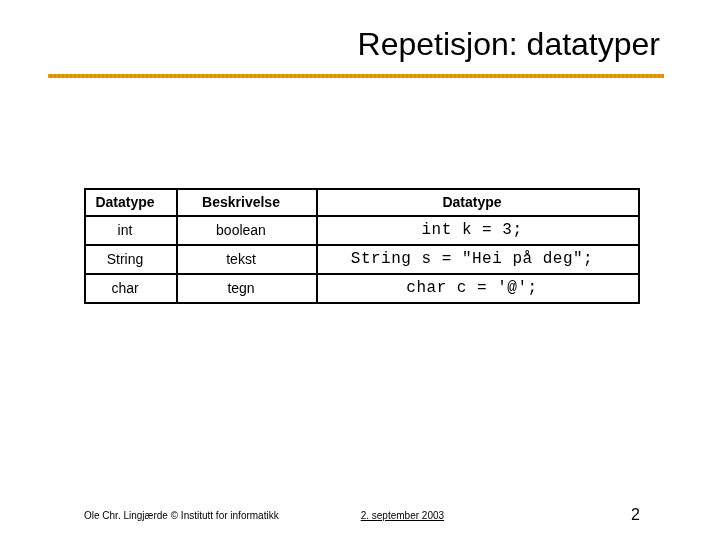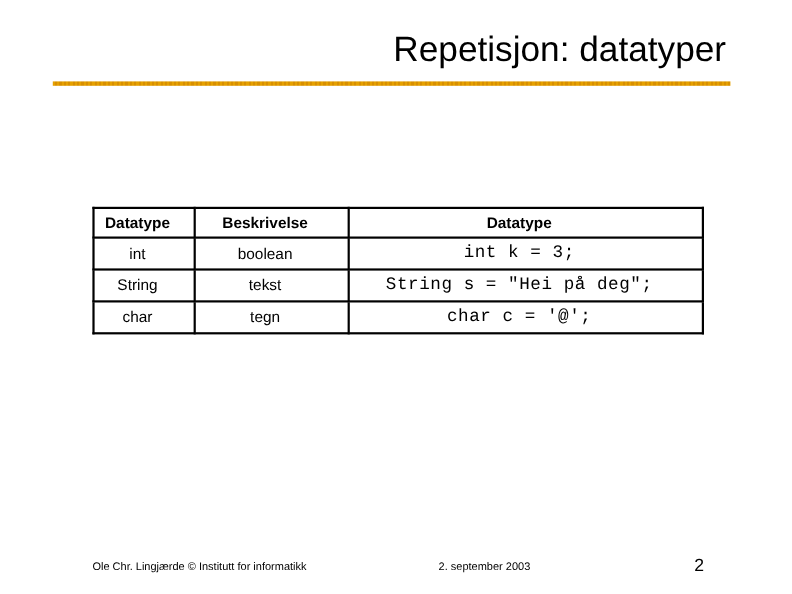--- a/index.html
+++ b/index.html
@@ -43,21 +43,21 @@
     position: absolute;
     bottom: 16px;
     left: 84px;
     width: 556px;
     display: flex;
     align-items: center;
     font-size: 10px;
     color: #000;
   }
   .footer .author { flex: 0 0 auto; }
-  .footer .date { margin-left: 120px; }
+  .footer .date { margin-left: 82px; text-decoration: underline; }
   .footer .num { margin-left: auto; font-size: 16px; }
 </style>
 </head>
 <body>
 
 <div class="slide">
   <div class="title">Repetisjon: datatyper</div>
   <div class="underline"></div>
 
   <table>

